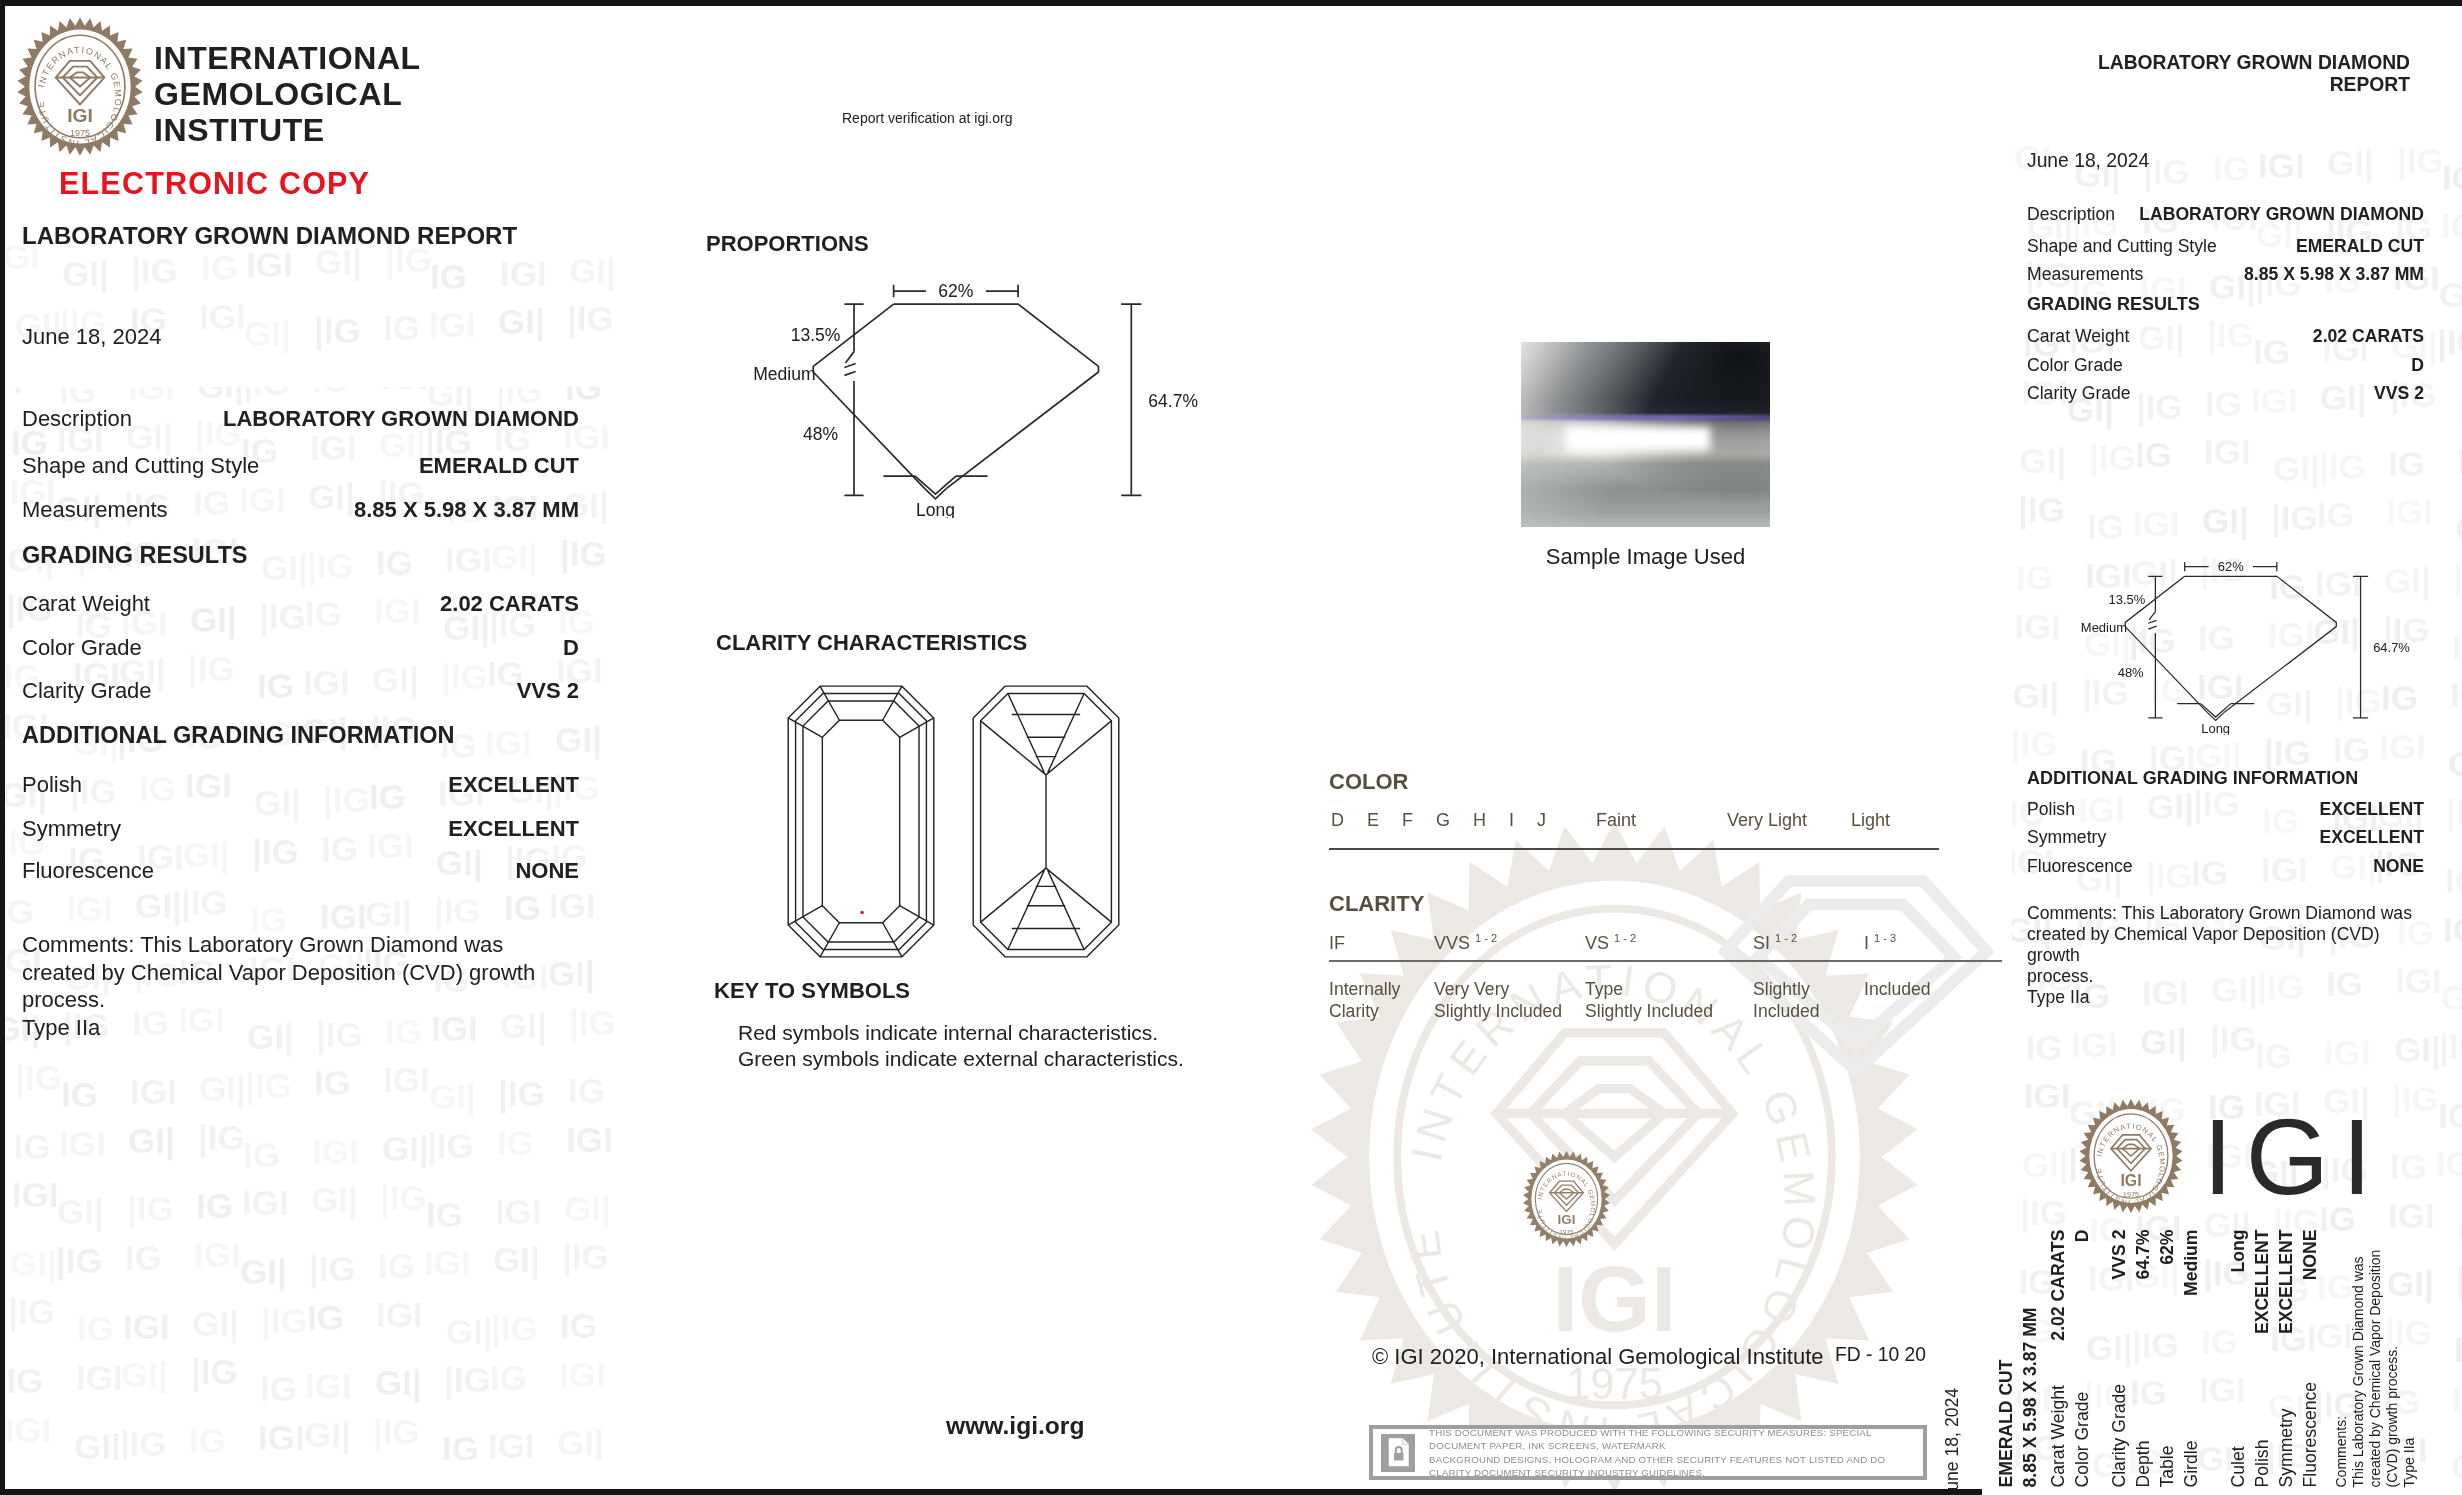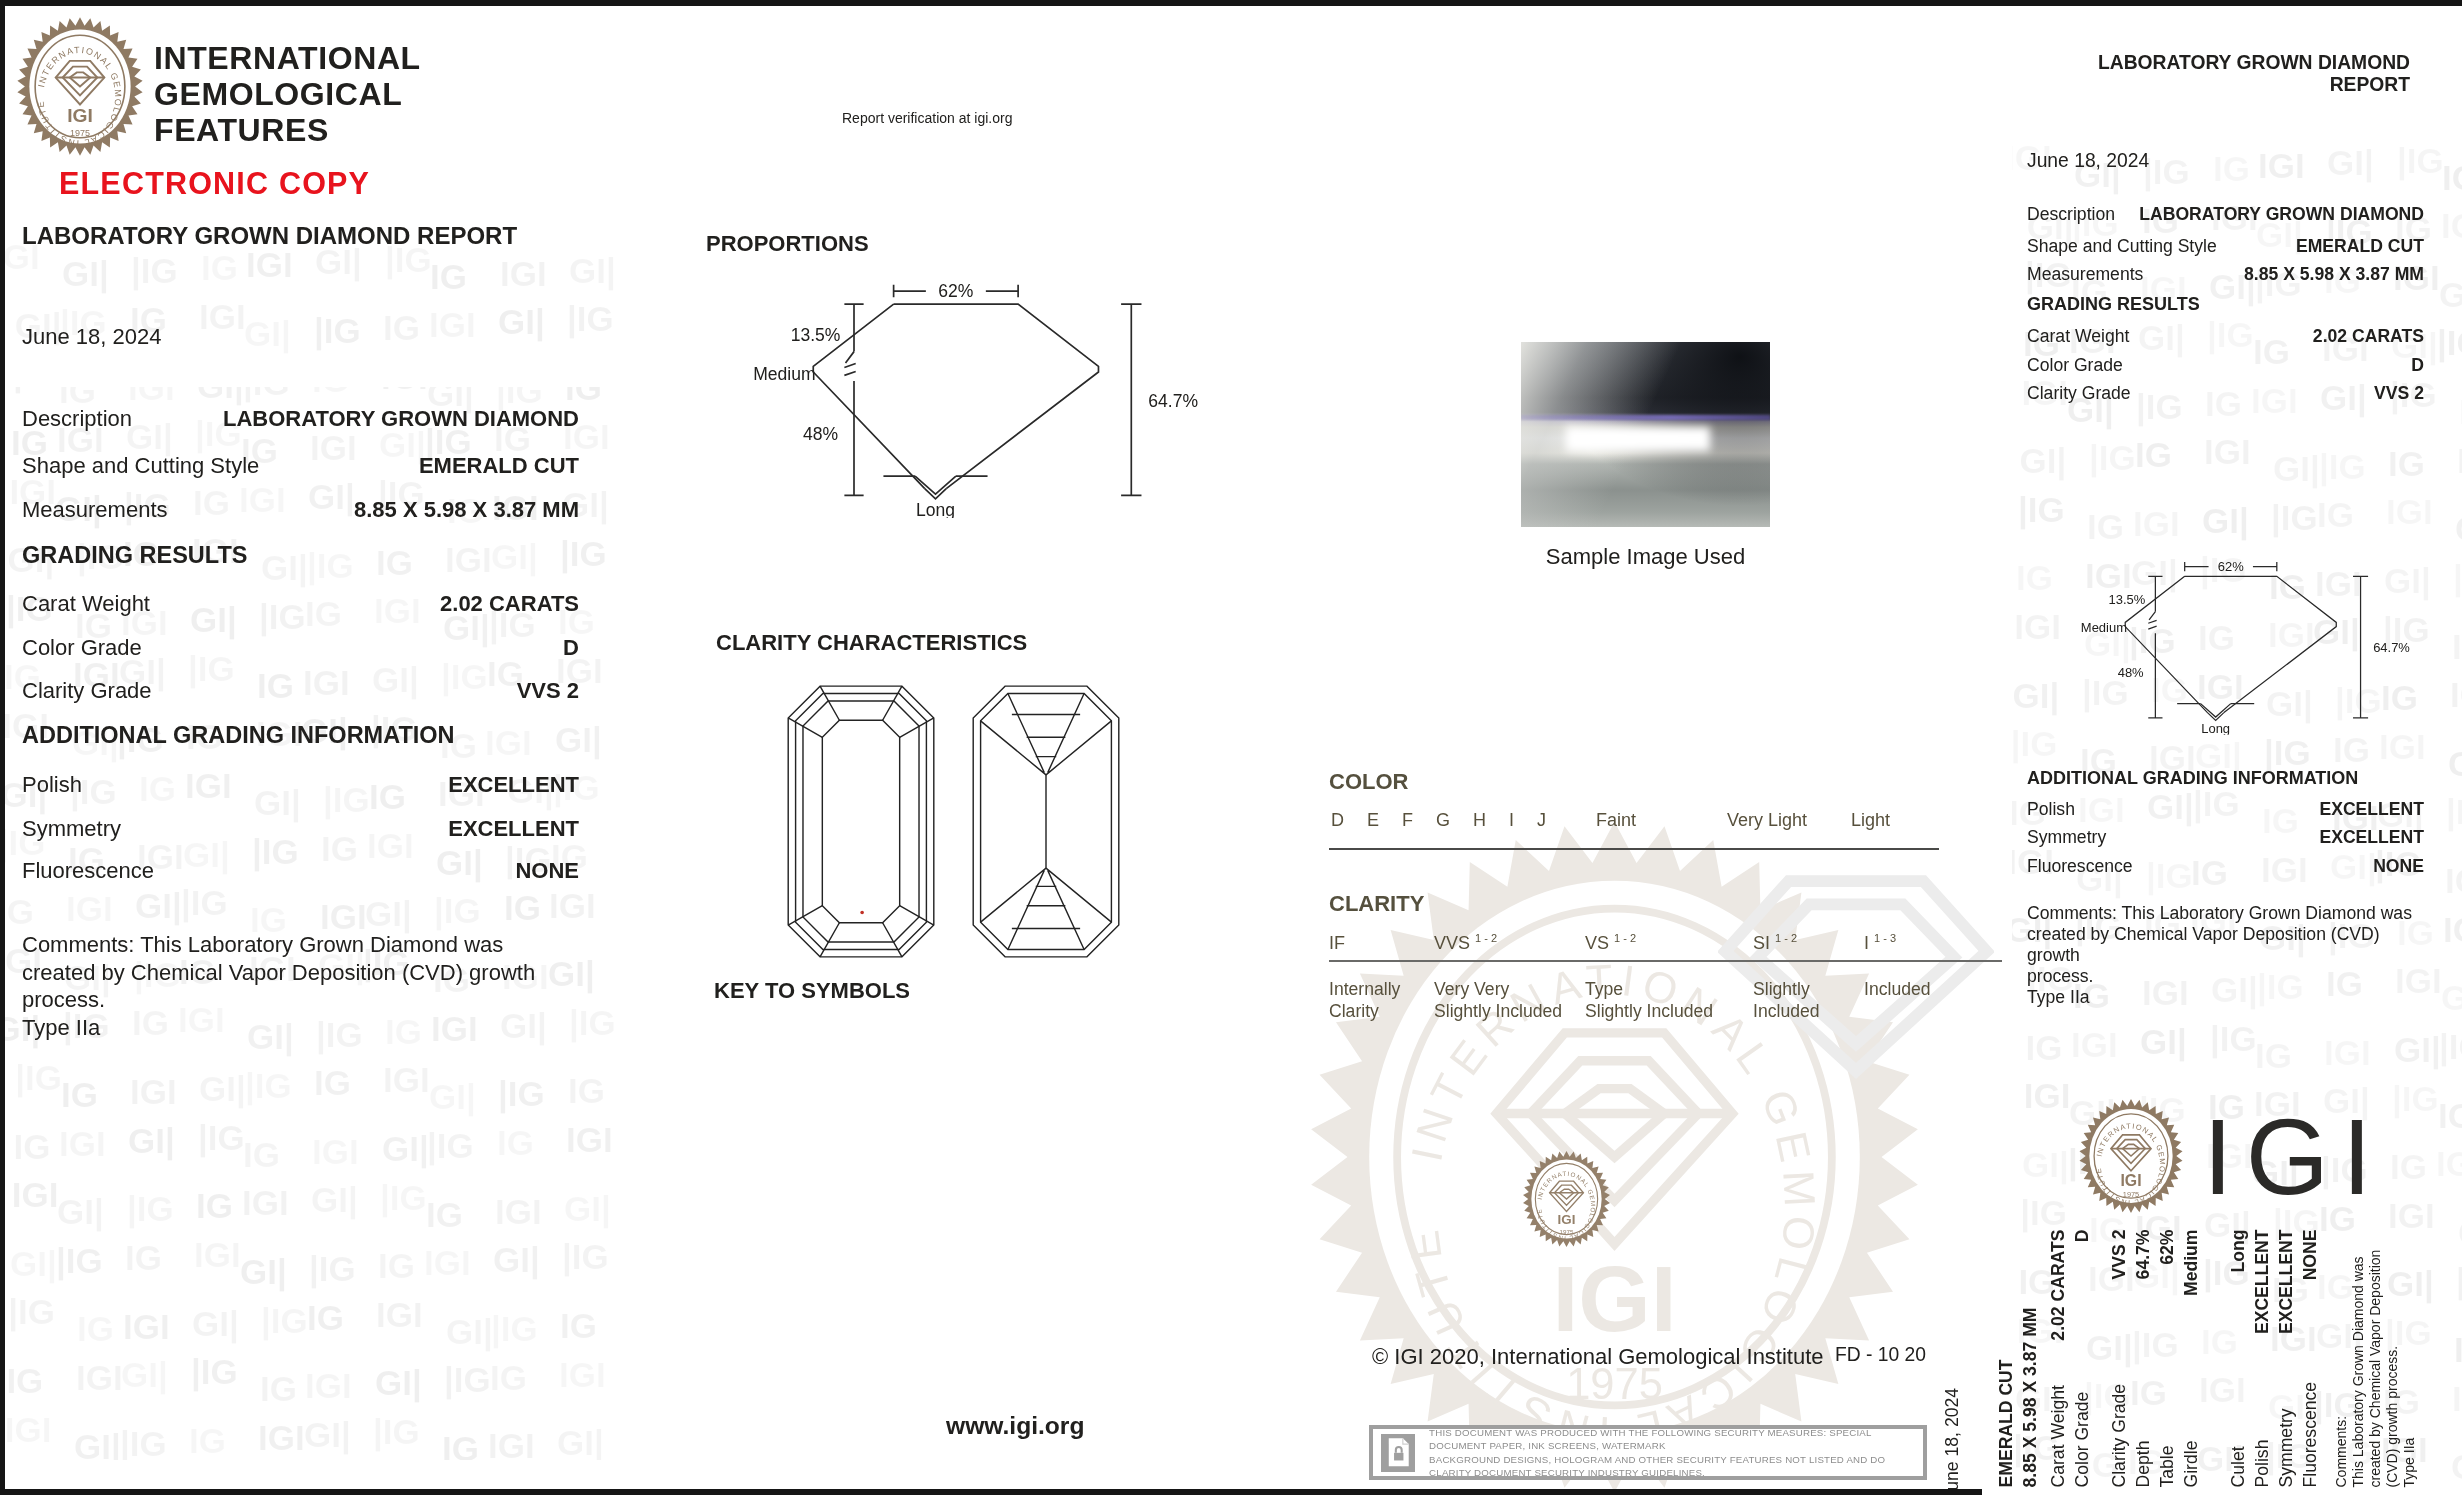--- a/index.html
+++ b/index.html
@@ -547,21 +547,21 @@
   <div class="edge" style="left:0;top:0;width:4.7px;height:1495px"></div>
   <div class="edge" style="left:0;top:1489px;width:1982px;height:5.9px"></div>
 
   <svg class="abs content" style="left:8.2px;top:16.4px;color:#8f7a63" width="144" height="141" viewBox="0 0 200 220">
       <use href="#seal"></use>
     </svg>
 
   <div class="abs content org" style="left:154px;top:40px">
     <div>INTERNATIONAL</div>
     <div>GEMOLOGICAL</div>
-    <div>FEATURES</div>
+    <div>INSTITUTE</div>
   </div>
 
   <div class="abs content ec" style="left:59px;top:166px;color:#e8131d">ELECTRONIC COPY</div>
 
   <div class="abs content title-l" style="left:22px;top:222px">LABORATORY GROWN DIAMOND REPORT</div>
 
   <div class="abs content date-l" style="left:22px;top:324px">June 18, 2024</div>
 
   <div class="abs content lrow" style="left:22px;top:406px;width:557px">
     <span class="lbl">Description</span>
@@ -631,20 +631,24 @@
 
   <div class="abs content sech" style="left:716px;top:630px">CLARITY CHARACTERISTICS</div>
   <svg class="abs content" style="left:787px;top:685px" width="148" height="273" viewBox="0 0 260 480">
       <use href="#plotCrown"></use>
     </svg>
   <svg class="abs content" style="left:972px;top:685px" width="148" height="273" viewBox="0 0 260 480">
       <use href="#plotPavilion"></use>
     </svg>
 
   <div class="abs content sech" style="left:714px;top:978px">KEY TO SYMBOLS</div>
+  <div class="abs content keyline" style="left:738px;top:1020px">
+    <div>Red symbols indicate internal characteristics.</div>
+    <div>Green symbols indicate external characteristics.</div>
+  </div>
 
   <div class="abs content scaleh" style="left:1329px;top:769px">COLOR</div>
   <div class="abs content grades" style="left:1331px;top:810px">
     <span>D</span>
     <span>E</span>
     <span>F</span>
     <span>G</span>
     <span>H</span>
     <span>I</span>
     <span>J</span>

